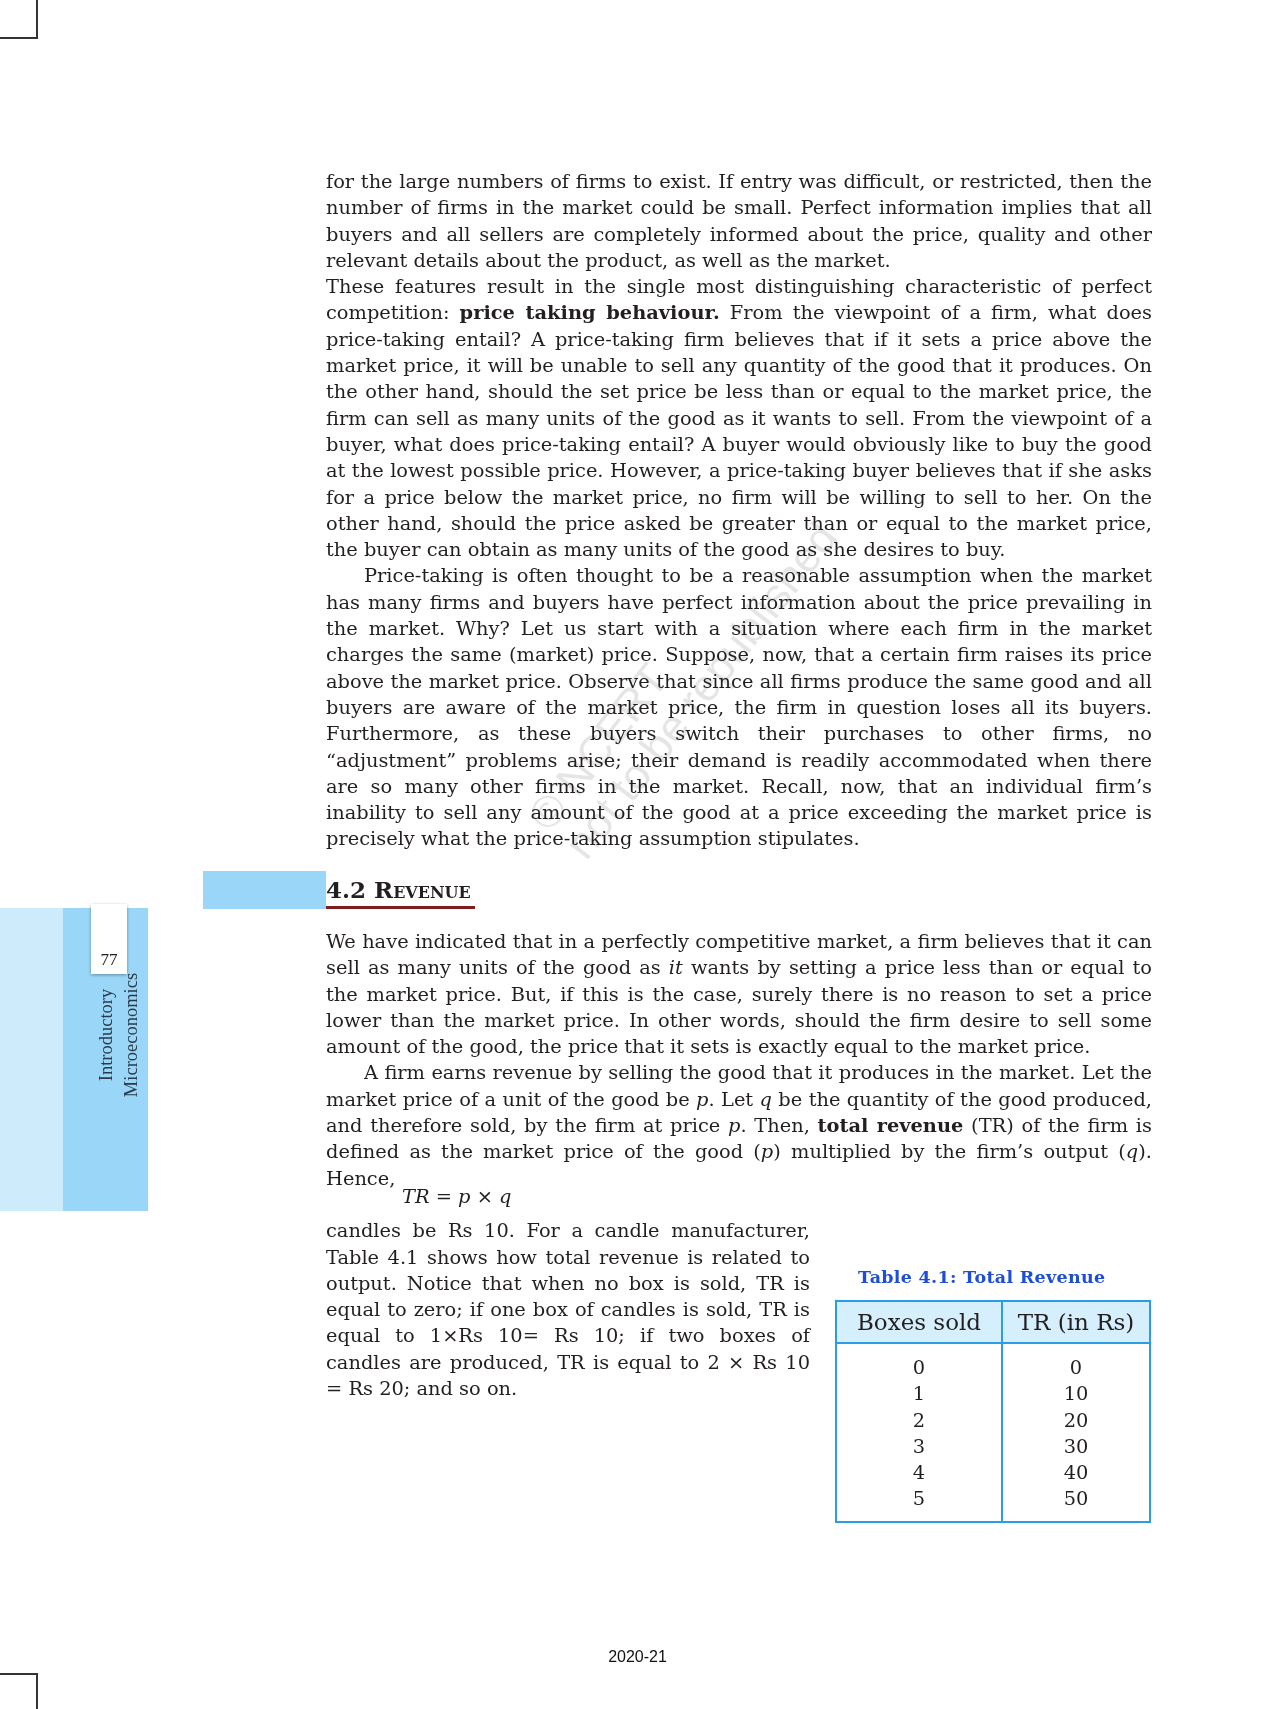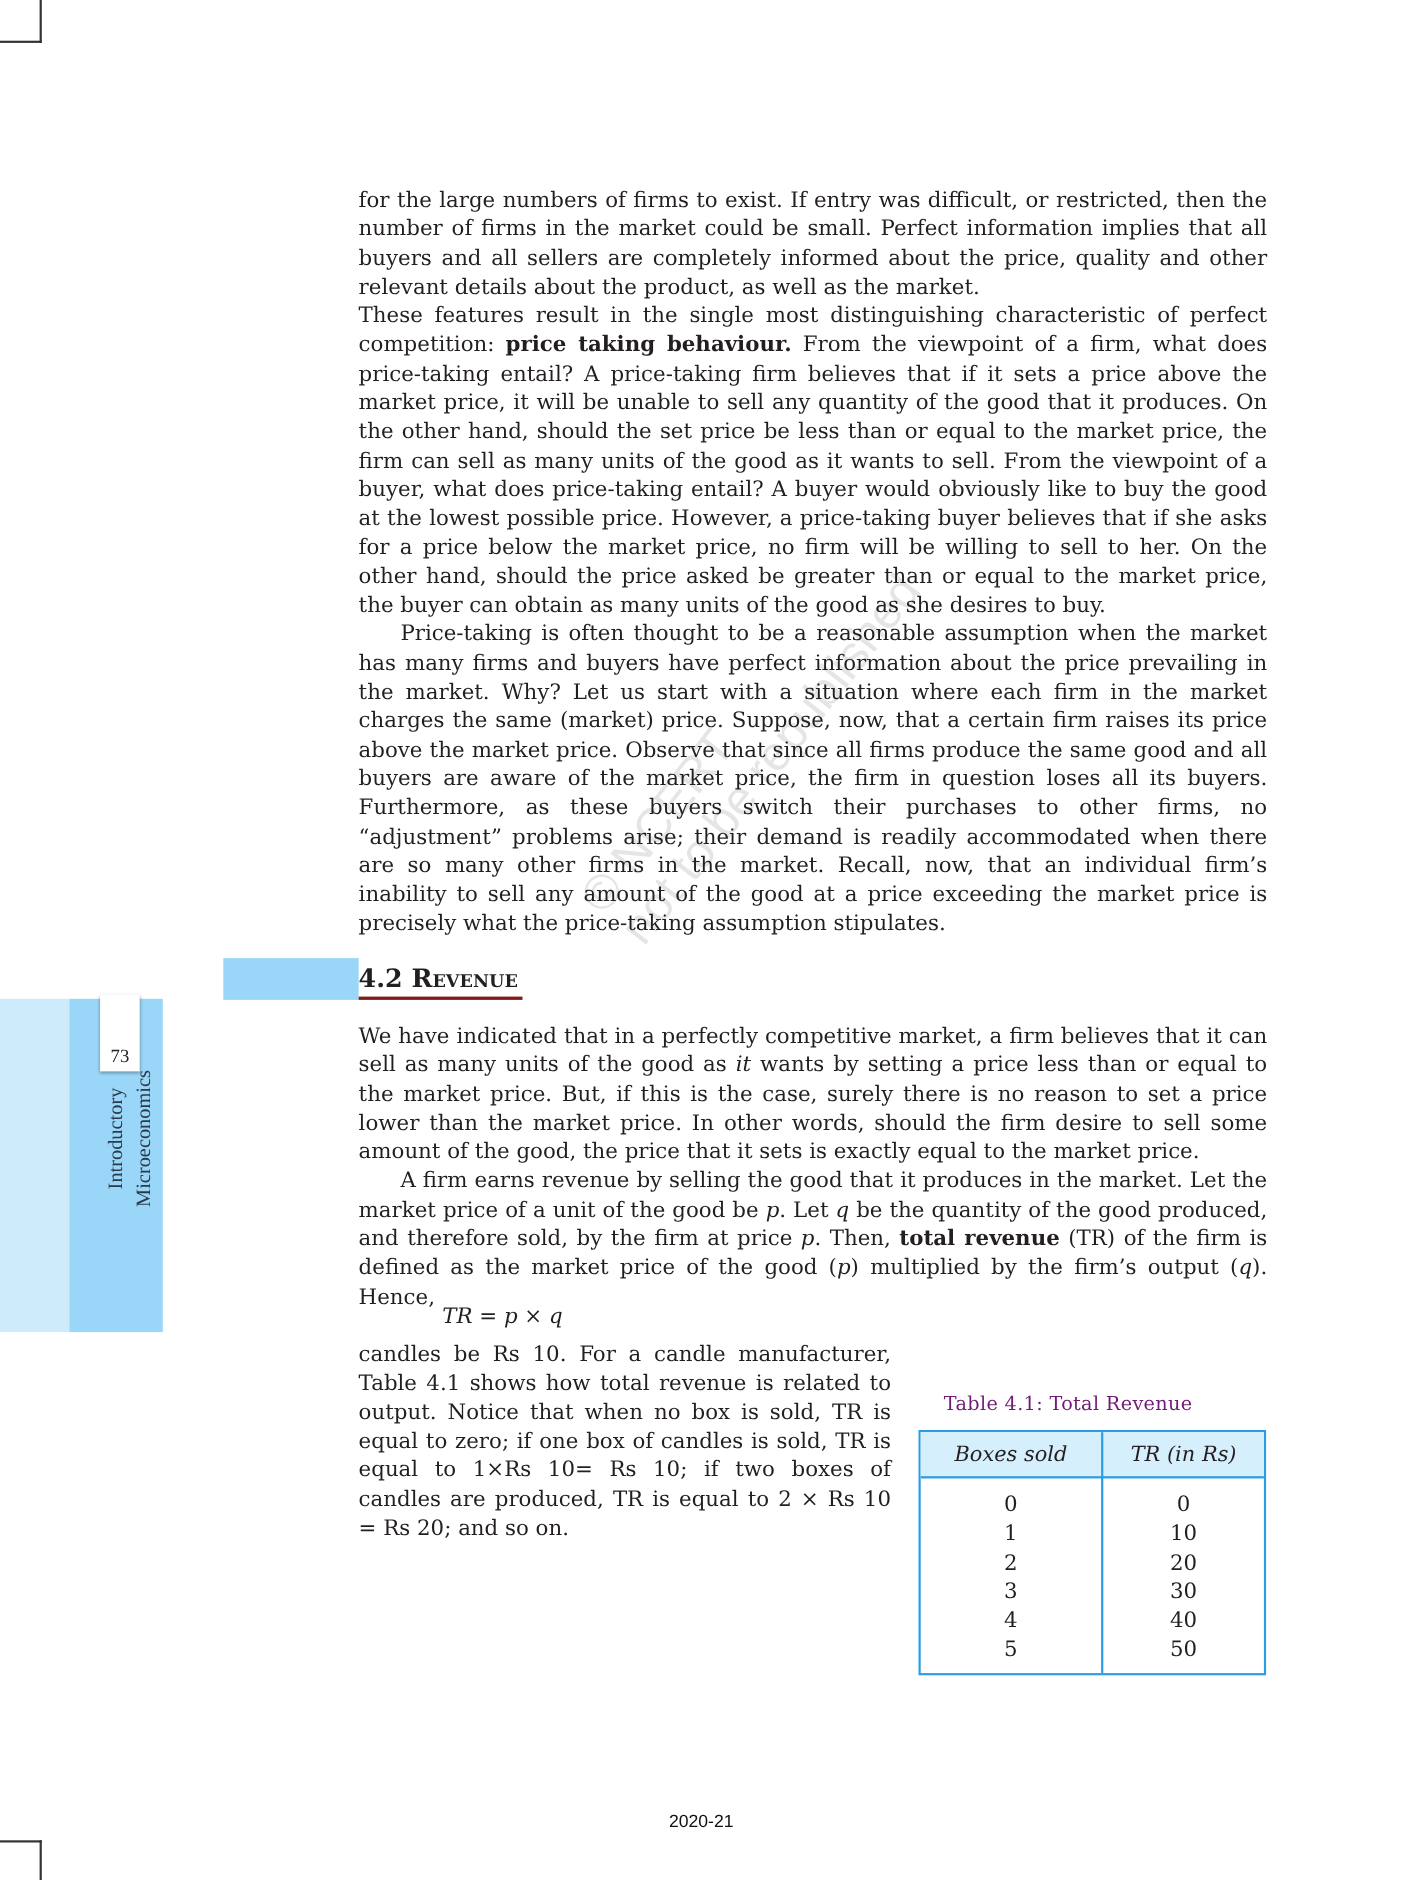--- a/index.html
+++ b/index.html
@@ -26,29 +26,29 @@
   .page-tab { position: absolute; left: 91px; top: 904px; width: 36px; height: 70px; background: #fff;
               box-shadow: 0 1px 3px rgba(0,0,0,0.35); }
   .page-num { position: absolute; left: 91px; top: 950px; width: 36px; text-align: center;
               font-family: "Liberation Serif", serif; font-size: 17px; color: #222; }
   .side-title { position: absolute; left: 94px; top: 1115px; transform-origin: left top; transform: rotate(-90deg);
                 font-family: "Liberation Serif", serif; font-size: 18.5px; line-height: 25px; color: #2a3a4a;
                 text-align: center; width: 160px; }
 
   .eq { position: absolute; left: 402px; top: 1185px; font-size: 19.4px; font-style: italic; text-align: right; }
 
-  .table-title { position: absolute; left: 858px; top: 1267px; font-family: "DejaVu Serif", serif; font-weight: normal;
-                 font-size: 17.5px; color: #701a75; letter-spacing: 0.3px; }
+  .table-title { position: absolute; left: 858px; top: 1267px; font-family: "DejaVu Serif", serif; font-weight: bold;
+                 font-size: 17.5px; color: #1d4ed8; letter-spacing: 0.3px; }
   .tr-table { position: absolute; left: 835px; top: 1300px; width: 316px; height: 223px; border: 2px solid #2b9de4;
               box-sizing: border-box; }
   .tr-table .hdr { position: absolute; left: 0; top: 0; right: 0; height: 40px; background: #d6effc;
                    border-bottom: 2px solid #2b9de4; }
   .tr-table .vline { position: absolute; left: 164px; top: 0; bottom: 0; width: 2px; background: #2b9de4; }
-  .tr-table .hcell { position: absolute; top: 0; height: 40px; line-height: 40px; text-align: center; font-style: italic;
-                     font-size: 19px; }
+  .tr-table .hcell { position: absolute; top: 0; height: 40px; line-height: 40px; text-align: center; 
+                     font-size: 23px; }
   .tr-table .c1 { left: 0; width: 164px; }
   .tr-table .c2 { left: 166px; width: 146px; }
   .tr-table .col { position: absolute; top: 53px; text-align: center; font-size: 19.4px; line-height: 26.3px; }
   .footer { position: absolute; left: 0; width: 1275px; top: 1648px; text-align: center;
             font-family: Liberation Sans, sans-serif; font-size: 16px; color: #111; }
 
   .watermark { position: absolute; left: 520px; top: 810px; transform: rotate(-52deg); transform-origin: left top;
                font-family: "Liberation Sans", sans-serif; font-size: 44px; color: rgba(160,160,160,0.28);
                line-height: 46px; white-space: nowrap; pointer-events: none; }
 </style>
@@ -59,21 +59,21 @@
 <div class="crop crop-bl"></div>
 
 <div class="watermark">
   <div>© NCERT</div>
   <div>not to be republished</div>
 </div>
 
 <div class="side-light"></div>
 <div class="side-dark"></div>
 <div class="page-tab"></div>
-<div class="page-num">73</div>
+<div class="page-num">77</div>
 <div class="side-title">
   <div>Introductory</div>
   <div>Microeconomics</div>
 </div>
 
 <div class="content block1">
   <p>for the large numbers of firms to exist. If entry was difficult, or restricted, then the number of firms in the market could be small. Perfect information implies that all buyers and all sellers are completely informed about the price, quality and other relevant details about the product, as well as the market.</p>
   <p><span>These features result in the single most distinguishing characteristic of perfect competition: </span><b>price taking behaviour.</b><span> From the viewpoint of a firm, what does price-taking entail? A price-taking firm believes that if it sets a price above the market price, it will be unable to sell any quantity of the good that it produces. On the other hand, should the set price be less than or equal to the market price, the firm can sell as many units of the good as it wants to sell. From the viewpoint of a buyer, what does price-taking entail? A buyer would obviously like to buy the good at the lowest possible price. However, a price-taking buyer believes that if she asks for a price below the market price, no firm will be willing to sell to her. On the other hand, should the price asked be greater than or equal to the market price, the buyer can obtain as many units of the good as she desires to buy.</span></p>
   <p class="indent">Price-taking is often thought to be a reasonable assumption when the market has many firms and buyers have perfect information about the price prevailing in the market. Why? Let us start with a situation where each firm in the market charges the same (market) price. Suppose, now, that a certain firm raises its price above the market price. Observe that since all firms produce the same good and all buyers are aware of the market price, the firm in question loses all its buyers. Furthermore, as these buyers switch their purchases to other firms, no “adjustment” problems arise; their demand is readily accommodated when there are so many other firms in the market. Recall, now, that an individual firm’s inability to sell any amount of the good at a price exceeding the market price is precisely what the price-taking assumption stipulates.</p>
 </div>

